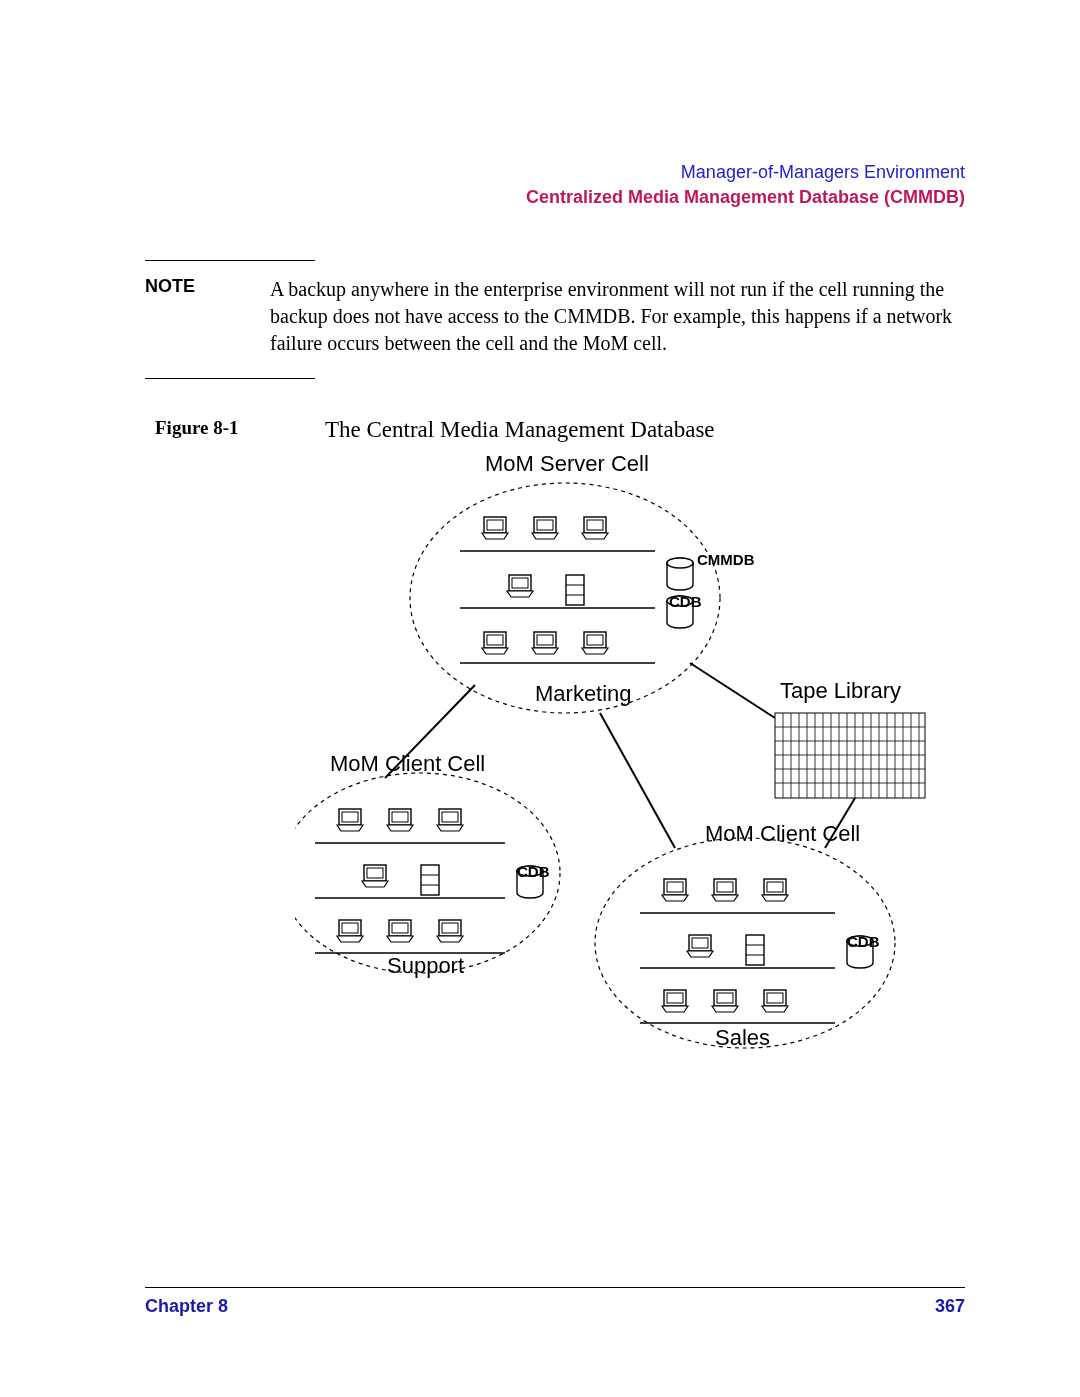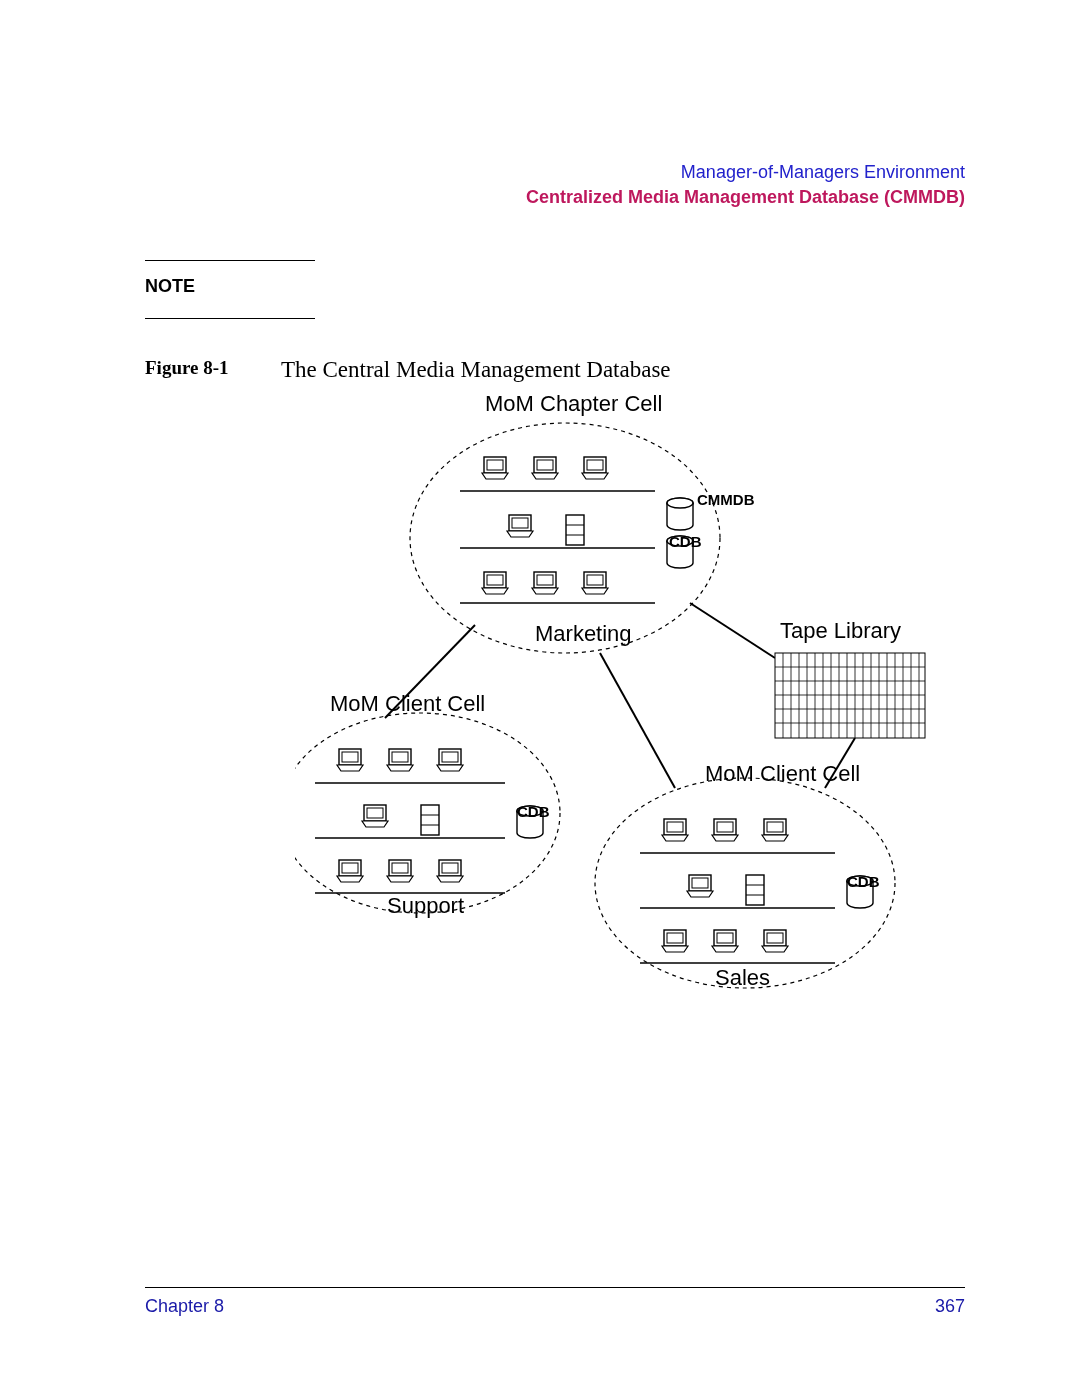--- a/index.html
+++ b/index.html
@@ -36,22 +36,23 @@
     width: 95px;
     flex: none;
   }
   .note-body {
     font-size: 20px;
     line-height: 1.35;
   }
 
   .fig-row {
     display: flex;
-    gap: 16px;
+    gap: 50px;
     margin-bottom: 10px;
+    margin-left: 10px;
   }
   .fig-label {
     font-weight: bold;
     font-size: 19px;
     width: 120px;
     flex: none;
   }
   .fig-title { font-weight: normal; font-size: 23px; }
 
   .diagram-wrap { flex: 1; position: relative; }
@@ -70,21 +71,21 @@
   }
 
   .footer-rule {
     border-top: 1px solid #000;
     margin-top: auto;
     padding-top: 8px;
     display: flex;
     justify-content: space-between;
     font-family: Arial, Helvetica, sans-serif;
     font-size: 18px;
-    font-weight: normal;
+    font-weight: bold;
     color: #1a1aa8;
   }
 
   
   .note-outer {
     position: relative;
     margin-bottom: 38px;
   }
   .note-rule { position:absolute; left:0; width:170px; height:1px; background:#000; }
   .note-rule.top { top:0; }
@@ -98,20 +99,21 @@
 
   <div class="hdr">
     <div class="hdr-line1">Manager-of-Managers Environment</div>
     <div class="hdr-line2">Centralized Media Management Database (CMMDB)</div>
   </div>
 
   <div class="note-outer">
     <div class="note-rule top"></div>
     <div class="note-flex">
       <div class="note-label">NOTE</div>
+      <div class="note-body">A backup anywhere in the enterprise environment will not run if the cell running the backup does not have access to the CMMDB. For example, this happens if a network failure occurs between the cell and the MoM cell.</div>
     </div>
     <div class="note-rule bot"></div>
   </div>
 
   <div class="fig-row">
     <div class="fig-label">Figure 8-1</div>
     <div class="fig-title">The Central Media Management Database</div>
   </div>
 
   <div class="diagram-wrap">
@@ -217,21 +219,21 @@
             <use href="#server" x="460" y="500"></use>
           <line x1="345" y1="570" x2="540" y2="570" stroke="#000" stroke-width="1.4"></line>
           <use href="#pc" x="380" y="553"></use>
             <use href="#pc" x="430" y="553"></use>
             <use href="#pc" x="480" y="553"></use>
           <use href="#db" x="565" y="498"></use>
         </g>
       </svg>
 
       
-      <div class="dlabel" style="left:190px; top:-2px;">MoM Chapter Cell</div>
+      <div class="dlabel" style="left:190px; top:-2px;">MoM Server Cell</div>
       <div class="dlabel" style="left:368px; top:98px; font-weight:bold; font-size:15px;margin-left:34px;">CMMDB</div>
       <div class="dlabel" style="left:374px; top:140px; font-weight:bold; font-size:15px;">CDB</div>
       <div class="dlabel" style="left:220px; top:228px;margin-left:20px;">Marketing</div>
       <div class="dlabel" style="left:485px; top:225px;">Tape Library</div>
       <div class="dlabel" style="left:35px; top:298px;">MoM Client Cell</div>
       <div class="dlabel" style="left:410px; top:368px;">MoM Client Cell</div>
       <div class="dlabel" style="left:222px; top:410px; font-weight:bold; font-size:15px;">CDB</div>
       <div class="dlabel" style="left:80px; top:500px;margin-left:12px;">Support</div>
       <div class="dlabel" style="left:552px; top:480px; font-weight:bold; font-size:15px;">CDB</div>
       <div class="dlabel" style="left:420px; top:572px;">Sales</div>

